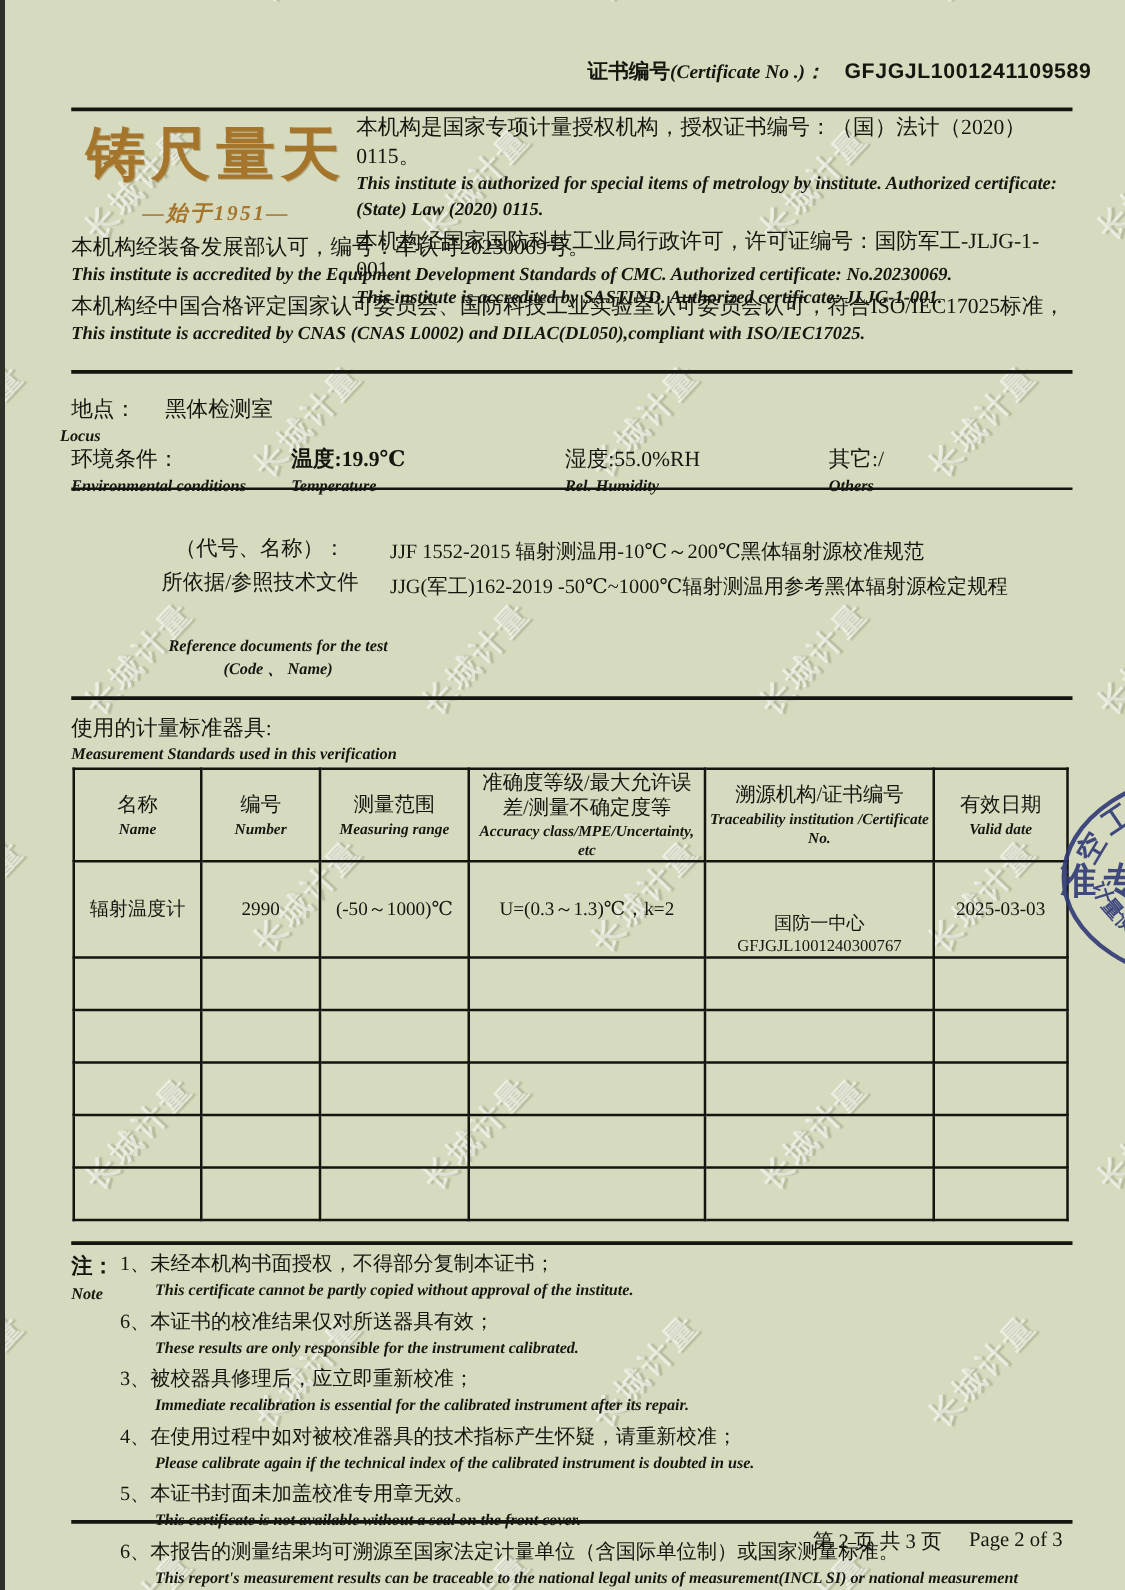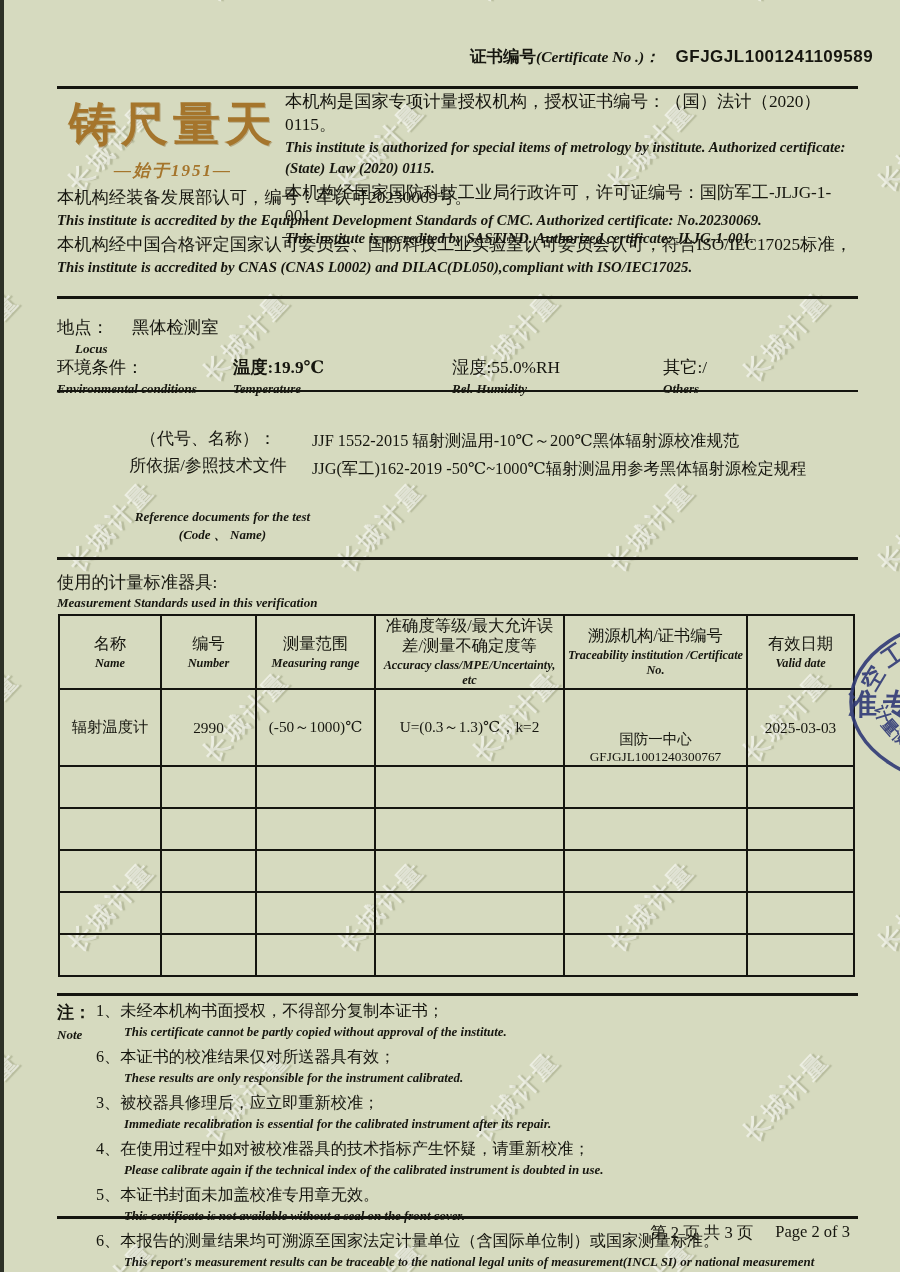--- a/index.html
+++ b/index.html
@@ -136,21 +136,21 @@
     <div id="authB" class="abs">
       <div class="pcn">本机构经装备发展部认可，编号：军认可20230069号。</div>
       <div class="pen">This institute is accredited by the Equipment Development  Standards of  CMC. Authorized certificate: No.20230069.</div>
       <div class="pcn">本机构经中国合格评定国家认可委员会、国防科技工业实验室认可委员会认可，符合ISO/IEC17025标准，</div>
       <div class="pen">This institute is accredited by CNAS (CNAS L0002) and DILAC(DL050),compliant with ISO/IEC17025.</div>
     </div>
     <div class="hr" style="left:57px;top:296px;width:801px;"></div>
 
     <div class="abs loclbl" style="left:57px;top:315px;">地点：</div>
     <div class="abs loclbl" style="left:132px;top:315px;">黑体检测室</div>
-    <div class="abs en-sm" style="left:75px;top:340px;">Locus</div>
+    <div class="abs en-sm" style="left:48px;top:340px;">Locus</div>
     <div class="abs loclbl" style="left:57px;top:355px;">环境条件：</div>
     <div class="abs loclbl" style="left:233px;top:355px;font-weight:bold;">温度:19.9℃</div>
     <div class="abs loclbl" style="left:452px;top:355px;">湿度:55.0%RH</div>
     <div class="abs loclbl" style="left:663px;top:355px;">其它:/</div>
     <div class="abs en-sm" style="left:57px;top:380px;font-style:italic;">Environmental conditions</div>
     <div class="abs en-sm" style="left:233px;top:380px;">Temperature</div>
     <div class="abs en-sm" style="left:452px;top:380px;">Rel. Humidity</div>
     <div class="abs en-sm" style="left:663px;top:380px;">Others</div>
     <div class="hr" style="left:57px;top:390px;width:801px;height:2px;"></div>
 

